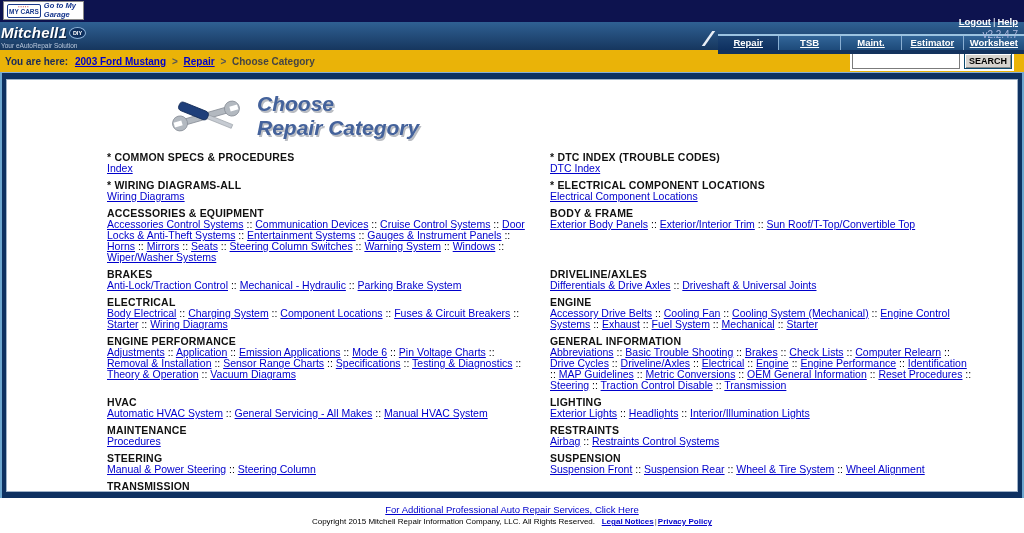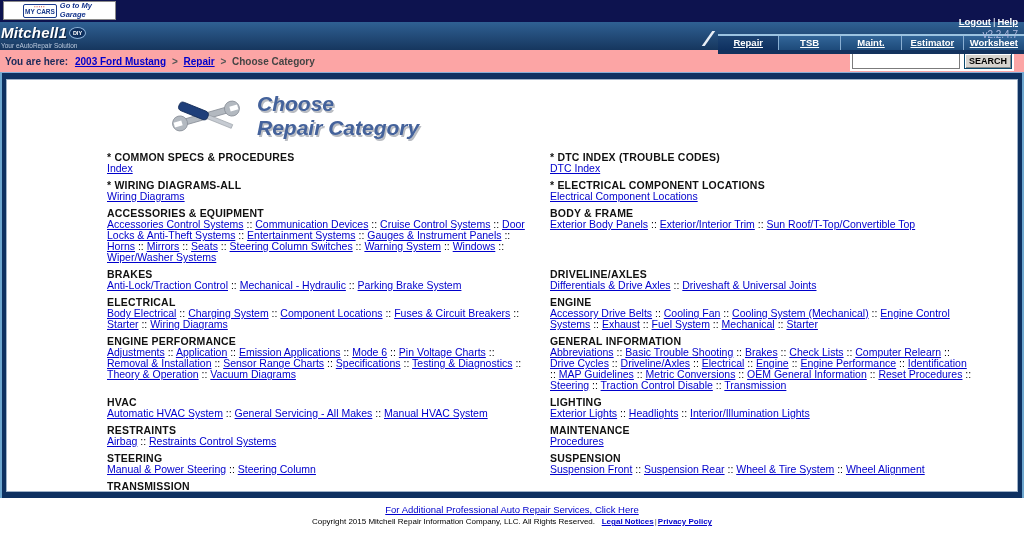--- a/index.html
+++ b/index.html
@@ -1,21 +1,21 @@
 <!DOCTYPE html>
 <html><head>
 <meta charset="utf-8">
 <style>
   * { margin:0; padding:0; box-sizing:border-box; }
   body { font-family:"Liberation Sans","DejaVu Sans",sans-serif; background:#fff; }
   .page { width:1024px; height:533px; position:relative; overflow:hidden; background:#fff; }
 
   
   .topbar { height:22px; background:#0d134f; display:flex; justify-content:space-between; align-items:flex-start; padding:1px 6px 0 3px; position:relative; z-index:5; }
-  .garage-btn { background:#fff; border:1px solid #8a8a8a; display:flex; align-items:center; gap:3px; padding:1px 19px; height:19px; cursor:pointer; }
+  .garage-btn { background:#fff; border:1px solid #8a8a8a; display:flex; align-items:center; gap:3px; padding:1px 3px; height:19px; cursor:pointer; }
   .plate { border:1.5px solid #1a3a8c; border-radius:2px; color:#1a3a8c; font-weight:bold; font-size:6.5px; line-height:1; padding:1px 1px; text-align:center; }
   .plate .plate-top { display:block; font-size:3.5px; letter-spacing:1px; color:#c33; }
   .garage-label { color:#13338c; font-weight:bold; font-style:italic; font-size:7.5px; line-height:1.1; width:36px; }
   .top-right { text-align:right; line-height:1; padding-top:11px; }
   .top-links a { color:#fff; font-size:9.5px; font-weight:bold; text-decoration:underline; }
   .top-links .bar { color:#fff; font-size:9.5px; margin:0 2px; }
   .version { color:#aebadf; font-size:10px; margin-top:2px; }
 
   
   .navbar { height:28px; background:linear-gradient(#2f6093,#16365e); position:relative; z-index:4; }
@@ -24,21 +24,21 @@
   .logo-text { color:#fff; font-weight:bold; font-style:italic; font-size:15px; text-shadow:1px 1px 1px #0a1c38; letter-spacing:0.2px; }
   .logo-badge { display:inline-block; width:17px; height:12px; margin-left:2px; background:#0d2f5e; border:1px solid #8fb3d9; border-radius:50%; color:#fff; font-size:5.5px; font-weight:bold; text-align:center; line-height:11px; font-style:normal; }
   .logo-tagline { color:#b9c8dc; font-size:6.5px; margin-top:1px; }
   .tab-bar { position:absolute; right:0; top:12px; width:306px; display:flex; border-top:2px solid #9cc3e0; border-bottom:4px solid #13325d; height:20px; }
   .tab-slash { position:absolute; left:-16px; bottom:4px; width:8px; height:15px; border-right:3px solid #e9eff6; transform:skewX(-35deg); }
   .tab { flex:1; text-align:center; font-size:9.5px; font-weight:bold; color:#fff; text-decoration:underline; line-height:14px; background:linear-gradient(#336699,#1d4a7a); cursor:pointer; }
   .tab + .tab { border-left:1px solid #89aed2; }
   .tab.active { background:linear-gradient(#1d4473,#0e3060); }
 
   
-  .strip { height:22px; background:#fca5a5; display:flex; justify-content:space-between; align-items:center; padding:0 10px 0 5px; position:relative; z-index:3; }
+  .strip { height:22px; background:#eab308; display:flex; justify-content:space-between; align-items:center; padding:0 10px 0 5px; position:relative; z-index:3; }
   .breadcrumb { font-size:10px; color:#333; }
   .breadcrumb .prefix { font-weight:bold; color:#1a2a5a; margin-right:4px; }
   .breadcrumb a { color:#0000cc; font-weight:bold; text-decoration:underline; }
   .breadcrumb .bc-sep { color:#555; margin:0 3px; font-weight:bold; }
   .breadcrumb .current { font-weight:bold; color:#444; }
   .search-box { display:flex; align-items:center; gap:4px; background:#fff; padding:2px 2px; }
   .search-input { width:108px; height:16px; border:1px solid #7b7b7b; font-size:10px; padding:0 2px; }
   .search-btn { font-size:9px; font-weight:bold; color:#000; background:#d6d3ce; border:1px solid #0c4a6e;
                 box-shadow:inset 1px 1px 0 #fff, inset -1px -1px 0 #888; padding:2px 4px; cursor:pointer; }
 
@@ -187,26 +187,26 @@
           </div>
           <div class="cell">
             <div class="sec-heading">HVAC</div>
             <div class="sec-links"><a href="#">Automatic HVAC System</a><span class="sep"> :: </span><a href="#">General Servicing - All Makes</a><span class="sep"> :: </span><a href="#">Manual HVAC System</a></div>
           </div>
           <div class="cell">
             <div class="sec-heading">LIGHTING</div>
             <div class="sec-links"><a href="#">Exterior Lights</a><span class="sep"> :: </span><a href="#">Headlights</a><span class="sep"> :: </span><a href="#">Interior/Illumination Lights</a></div>
           </div>
           <div class="cell">
+            <div class="sec-heading">MAINTENANCE</div>
+            <div class="sec-links"><a href="#">Procedures</a></div>
+          </div>
+          <div class="cell">
             <div class="sec-heading">RESTRAINTS</div>
             <div class="sec-links"><a href="#">Airbag</a><span class="sep"> :: </span><a href="#">Restraints Control Systems</a></div>
-          </div>
-          <div class="cell">
-            <div class="sec-heading">MAINTENANCE</div>
-            <div class="sec-links"><a href="#">Procedures</a></div>
           </div>
           <div class="cell">
             <div class="sec-heading">STEERING</div>
             <div class="sec-links"><a href="#">Manual &amp; Power Steering</a><span class="sep"> :: </span><a href="#">Steering Column</a></div>
           </div>
           <div class="cell">
             <div class="sec-heading">SUSPENSION</div>
             <div class="sec-links"><a href="#">Suspension Front</a><span class="sep"> :: </span><a href="#">Suspension Rear</a><span class="sep"> :: </span><a href="#">Wheel &amp; Tire System</a><span class="sep"> :: </span><a href="#">Wheel Alignment</a></div>
           </div>
           <div class="cell">

